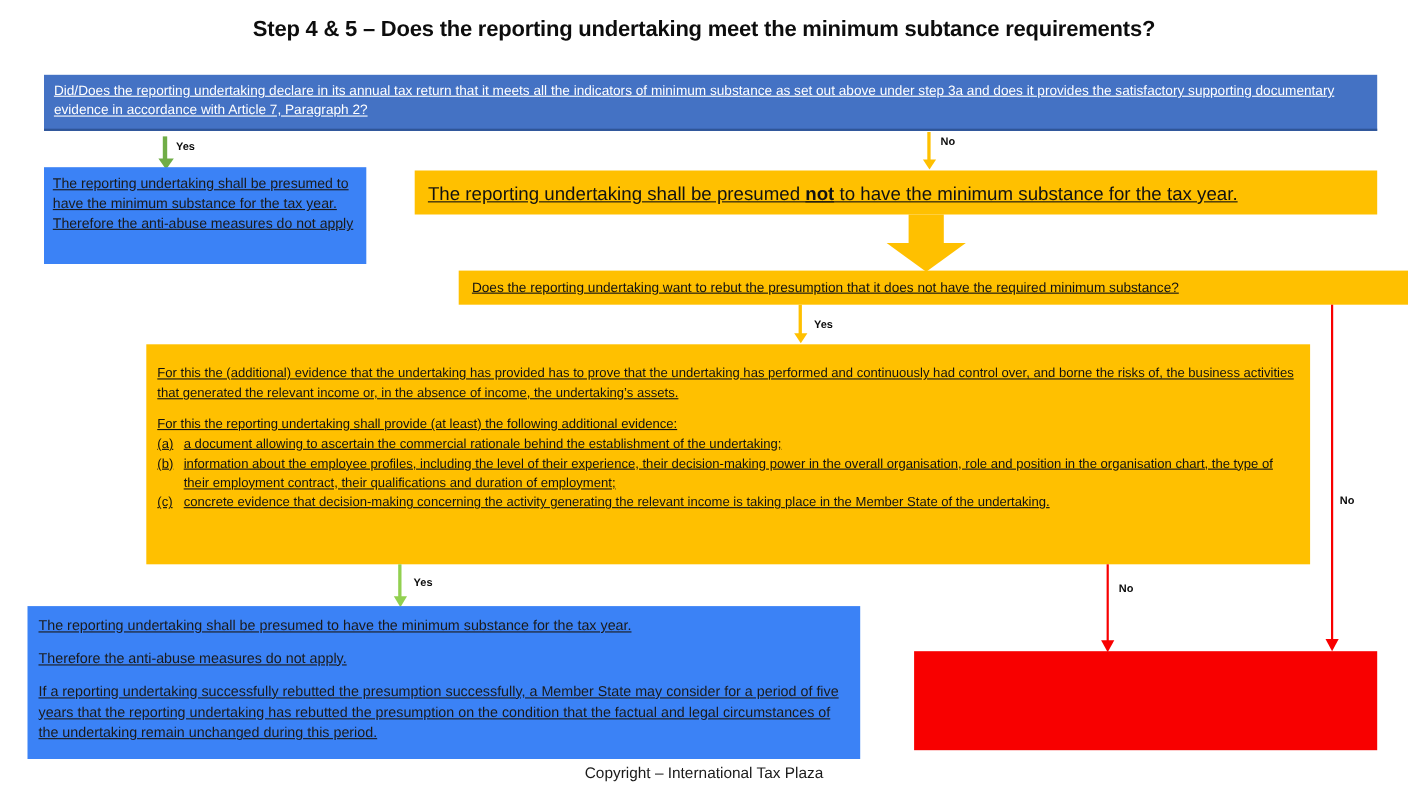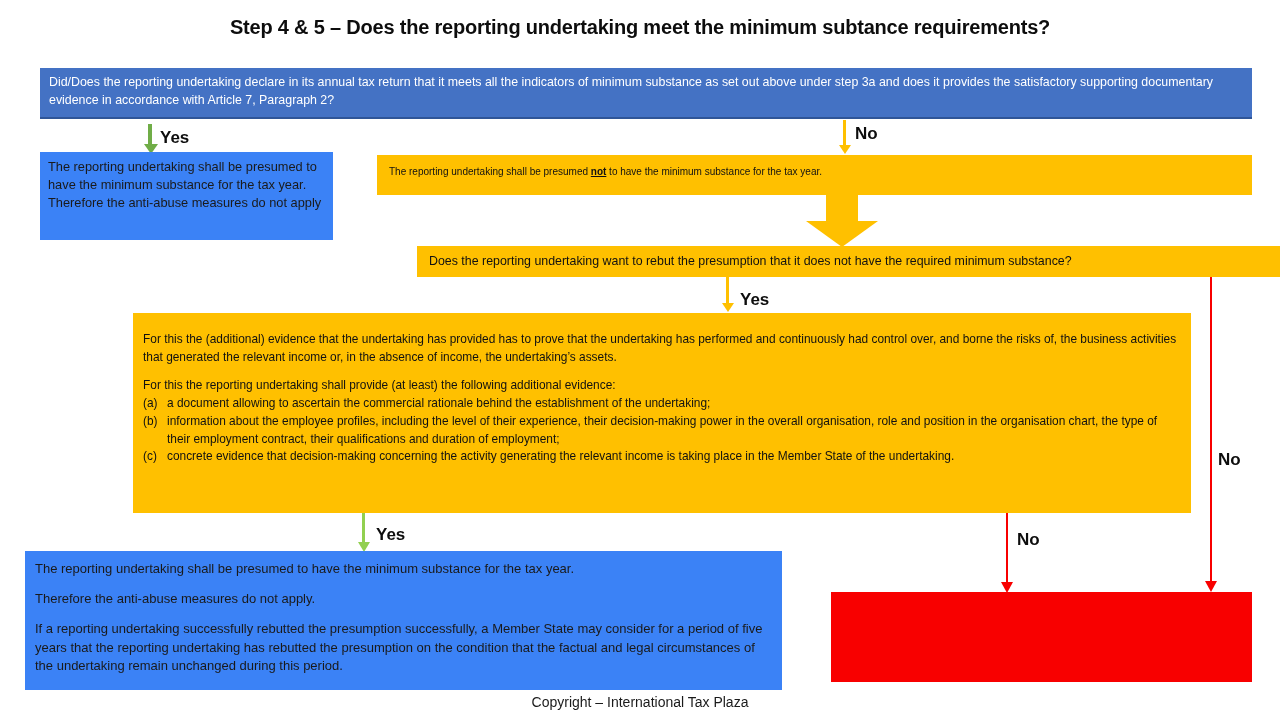--- a/index.html
+++ b/index.html
@@ -30,20 +30,21 @@
     font-size: 20px;
     font-weight: bold;
     letter-spacing: -0.2px;
     color: #0d0d0d;
   }
   .box {
     position: absolute;
     box-sizing: border-box;
     line-height: 1.28;
     overflow: hidden;
+    text-decoration: underline;
   }
   .box p { margin: 0; }
   .box p.gap { height: 0.85em; }
 
   
   .box-blue {
     left: 40px; top: 68px;
     width: 1212px; height: 51px;
     background: #4472c4;
     color: #ffffff;
@@ -74,21 +75,21 @@
   }
 
   
   .box-orange {
     background: #ffc000;
     color: #111111;
   }
   .box-orange-1 {
     left: 377px; top: 155px;
     width: 875px; height: 40px;
-    font-size: 10px;
+    font-size: 17px;
     padding: 11px 12px 0 12px;
   }
   .box-orange-2 {
     left: 377px; top: 246px;
     width: 875px; height: 31px;
     font-size: 12.4px;
     padding: 8px 12px 0 12px;
     margin-left: 40px;
   }
   .box-orange-3 {
@@ -118,21 +119,21 @@
     line-height: 1.42;
   }
 
   
   .arrow { position: absolute; }
   .arrow .shaft { position: absolute; }
   .arrow .head { position: absolute; width: 0; height: 0; }
 
   .lbl {
     position: absolute;
-    font-size: 17px;
+    font-size: 10px;
     font-weight: bold;
     color: #0d0d0d;
     white-space: nowrap;
   }
 
   
   .arr-green-1 { left: 144px; top: 124px; width: 14px; height: 30px; }
   .arr-green-1 .shaft { left: 4px; top: 0; width: 4px; height: 22px; background: #70ad47; }
   .arr-green-1 .head {
     left: 0px; top: 20px;

